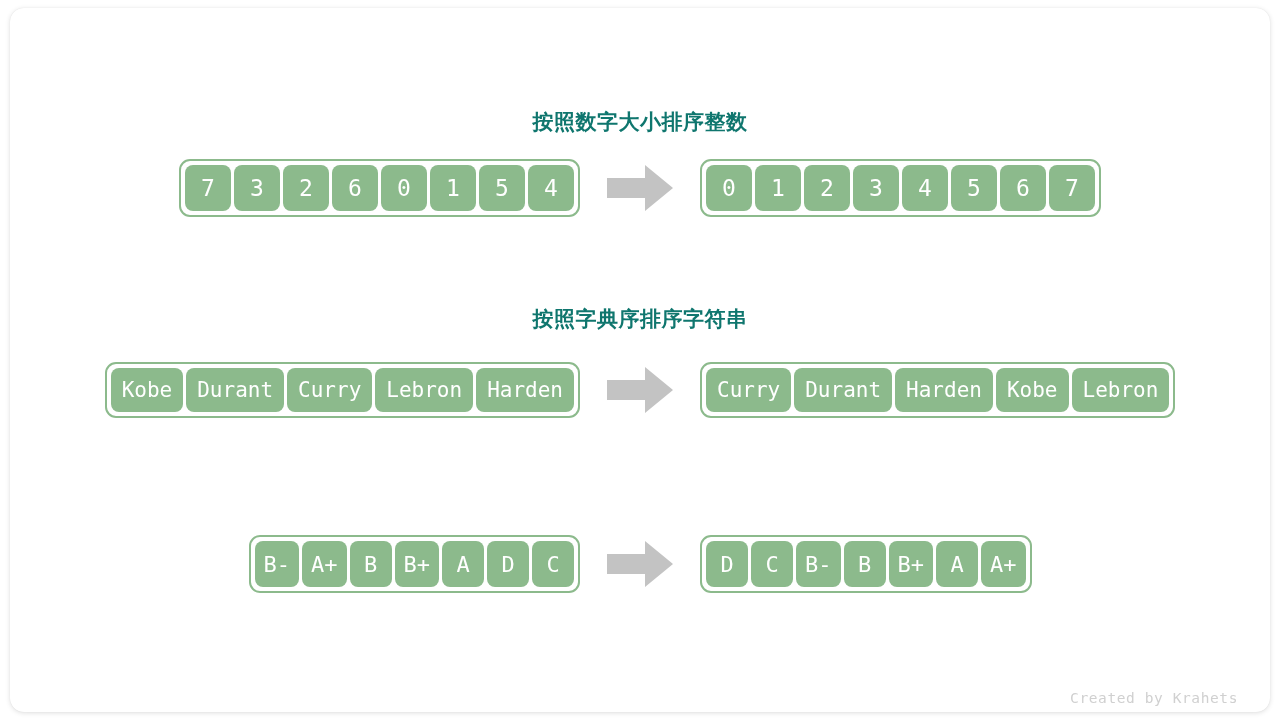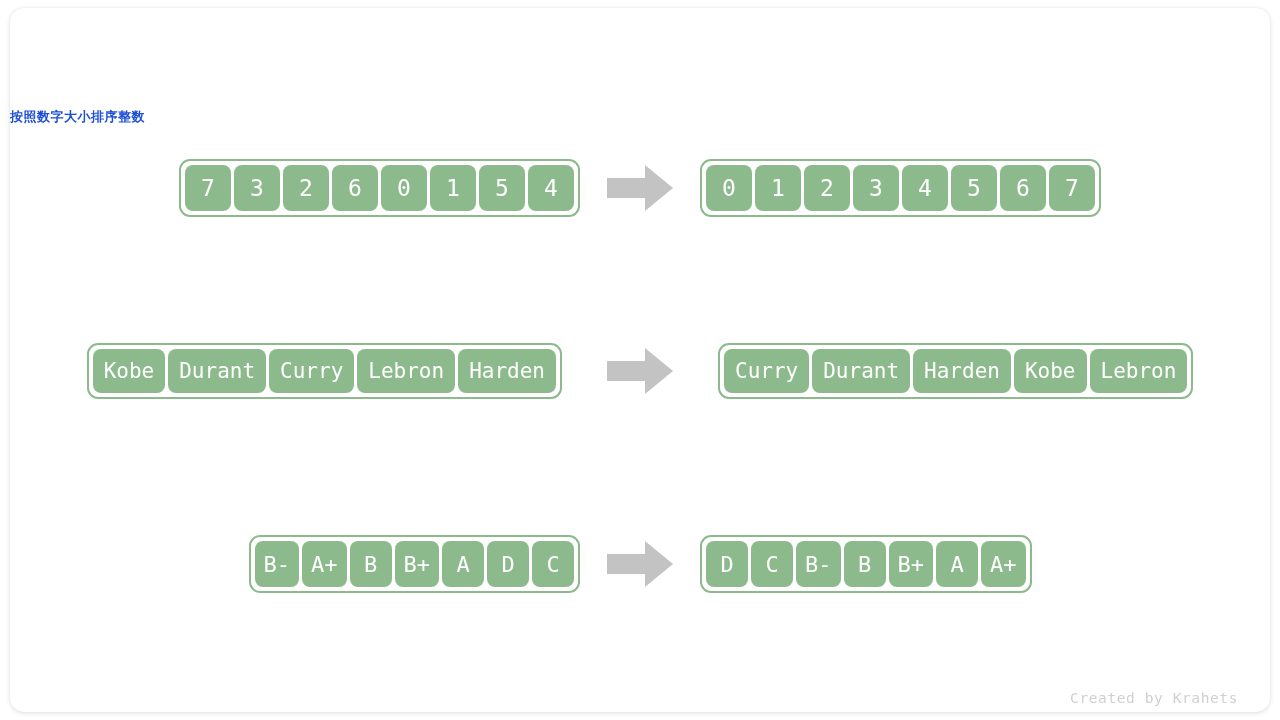--- a/index.html
+++ b/index.html
@@ -25,24 +25,24 @@
     border-radius: 14px;
     box-shadow: 0 1px 5px rgba(0,0,0,0.13), 0 0 1px rgba(0,0,0,0.10);
   }
 
   .section {
     position: absolute;
     width: 100%;
   }
 
   .section-title {
-    text-align: left;
-    font-size: 13px;
+    text-align: center;
+    font-size: 21px;
     font-weight: bold;
-    color: #1d4ed8;
+    color: #0f766e;
     letter-spacing: 0.5px;
     font-family: "Liberation Sans", sans-serif;
   }
 
   
   .row {
     position: absolute;
     width: 100%;
     display: flex;
     align-items: center;
@@ -155,21 +155,24 @@
           <div class="cell">2</div>
           <div class="cell">3</div>
           <div class="cell">4</div>
           <div class="cell">5</div>
           <div class="cell">6</div>
           <div class="cell">7</div>
         </div>
     </div>
   </div>
 
-  <div class="row" style="top:333px; height:60px;gap:18px;">
+  <div class="section" style="top:297px;">
+    <div class="section-title">按照字典序排序字符串</div>
+  </div>
+  <div class="row" style="top:352px; height:60px;">
     <div class="slot left">
       <div class="array str">
           <div class="cell">Kobe</div>
           <div class="cell">Durant</div>
           <div class="cell">Curry</div>
           <div class="cell">Lebron</div>
           <div class="cell">Harden</div>
         </div>
     </div>
     <div class="arrow-wrap">

